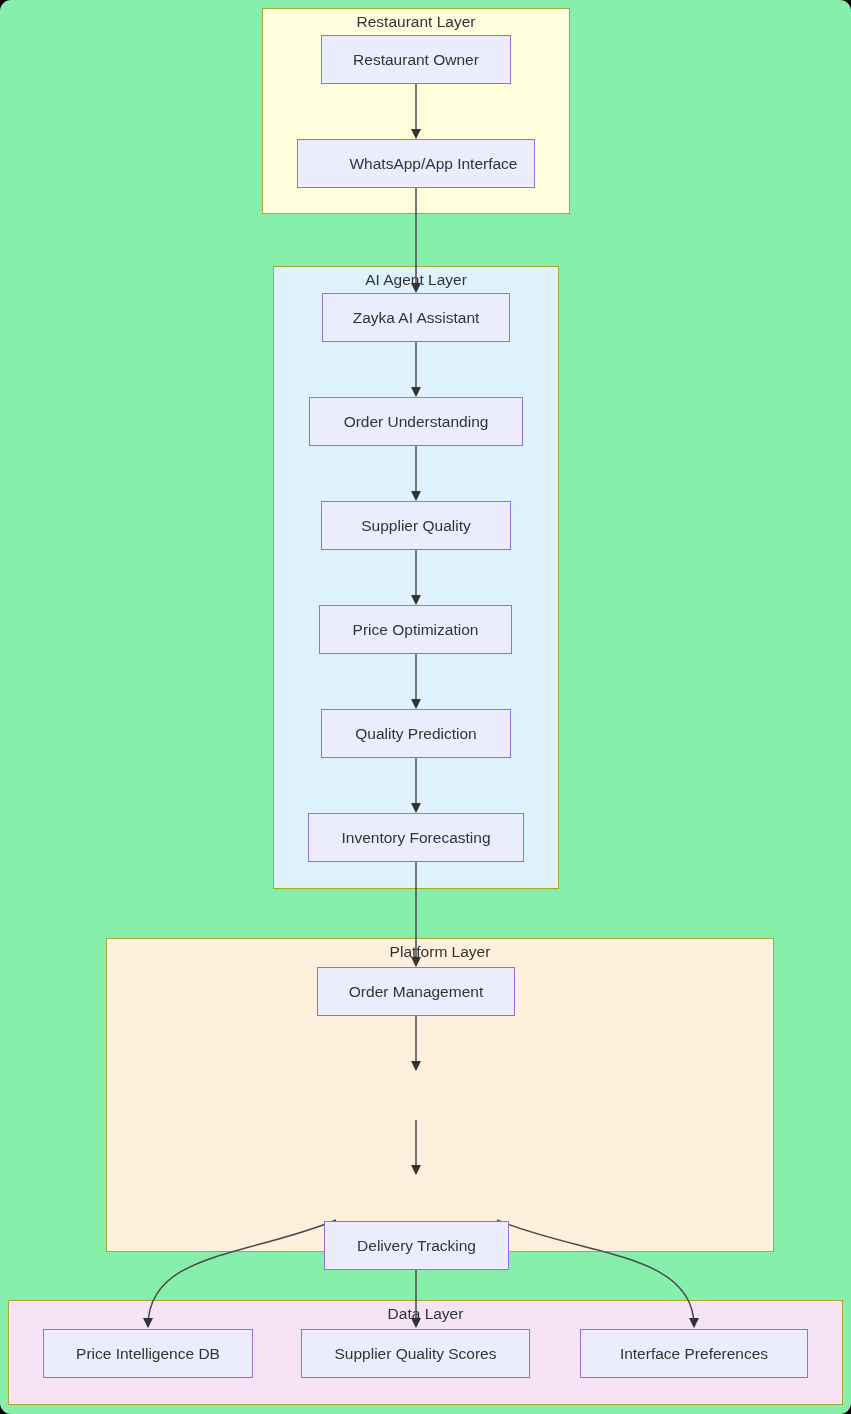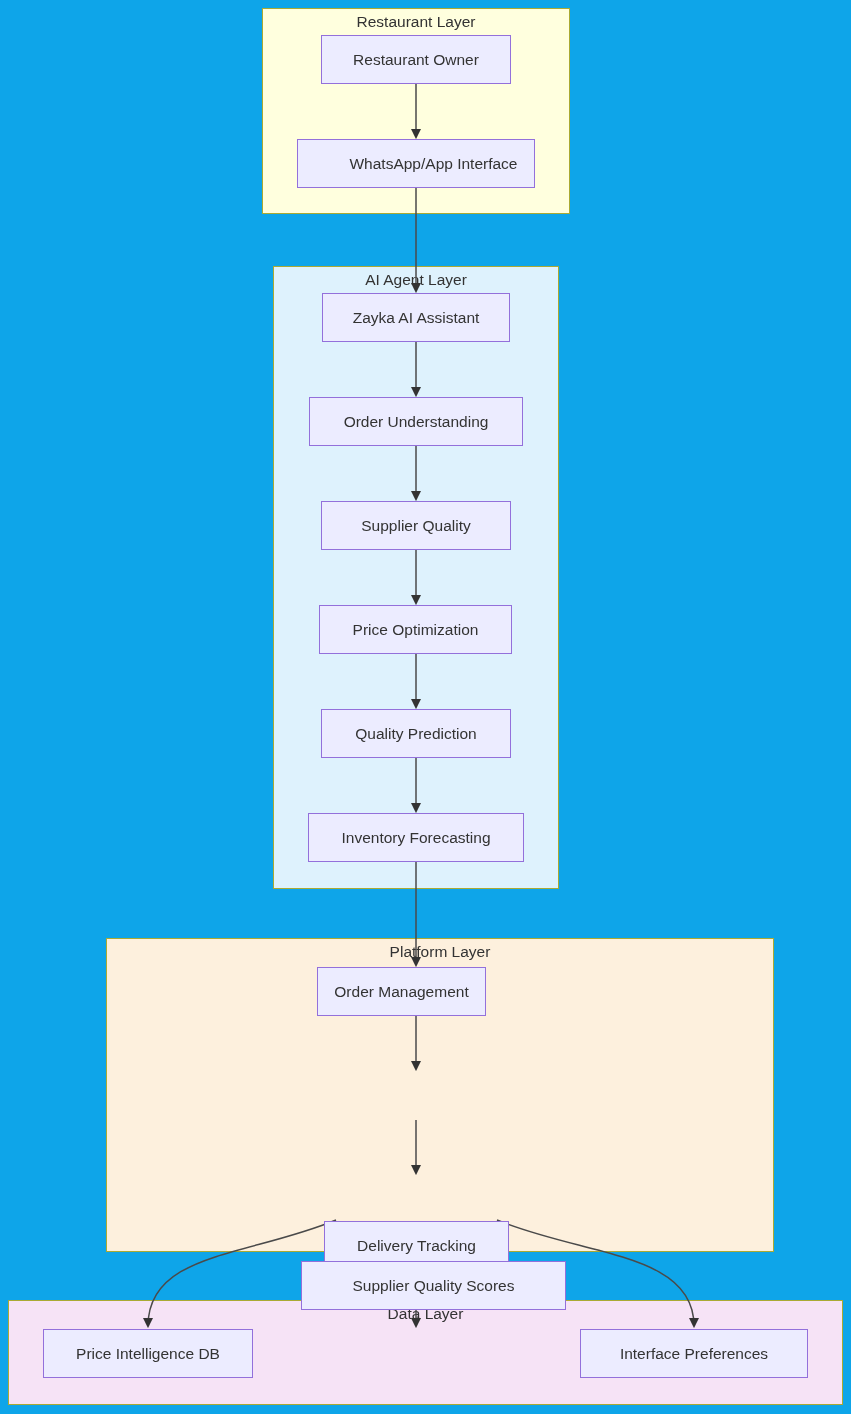--- a/index.html
+++ b/index.html
@@ -1,21 +1,22 @@
 <!DOCTYPE html>
 <html><head>
 <meta charset="utf-8">
 <style>
   html,body{margin:0;padding:0;background:#000;}
   .canvas{
     position:relative;
     width:851px;height:1414px;
-    background:#0ea5e9;
+    background:#86efac;
     font-family:"Liberation Sans","DejaVu Sans",sans-serif;
     overflow:hidden;
+    border-radius:11px;
   }
   .layer{
     position:absolute;
     border:1px solid #aaaa33;
     box-sizing:border-box;
     z-index:2;
   }
   .layer-restaurant{left:262px;top:8px;width:308px;height:206px;background:#ffffde;}
   .layer-ai{left:273px;top:266px;width:286px;height:623px;background:#def2fd;}
   .layer-platform{left:106px;top:938px;width:668px;height:314px;background:#fdf0dd;}
@@ -39,25 +40,25 @@
     z-index:5;
   }
   .n-restaurant-owner{left:321px;top:35px;width:190px;}
   .n-whatsapp{left:297px;top:139px;width:238px;padding-left:35px;}
   .n-zayka{left:322px;top:293px;width:188px;}
   .n-order-understanding{left:309px;top:397px;width:214px;}
   .n-supplier-matching{left:321px;top:501px;width:190px;}
   .n-price-optimization{left:319px;top:605px;width:193px;}
   .n-quality-prediction{left:321px;top:709px;width:190px;}
   .n-inventory-forecasting{left:308px;top:813px;width:216px;}
-  .n-order-management{left:317px;top:967px;width:169px;text-align:right;}
+  .n-order-management{left:317px;top:967px;width:198px;text-align:right;}
   .n-payment-gateway{left:322px;top:1071px;width:188px;}
   .n-delivery-tracking{left:324px;top:1175px;width:185px;margin-top:46px;}
   .n-price-db{left:43px;top:1329px;width:210px;}
-  .n-supplier-scores{left:301px;top:1261px;width:265px;}
+  .n-supplier-scores{left:301px;top:1329px;width:229px;}
   .n-restaurant-prefs{left:580px;top:1329px;width:228px;}
 </style>
 </head>
 <body>
 
 <div class="canvas">
 
   <div class="layer layer-restaurant">
     <div class="layer-title">Restaurant Layer</div>
   </div>

